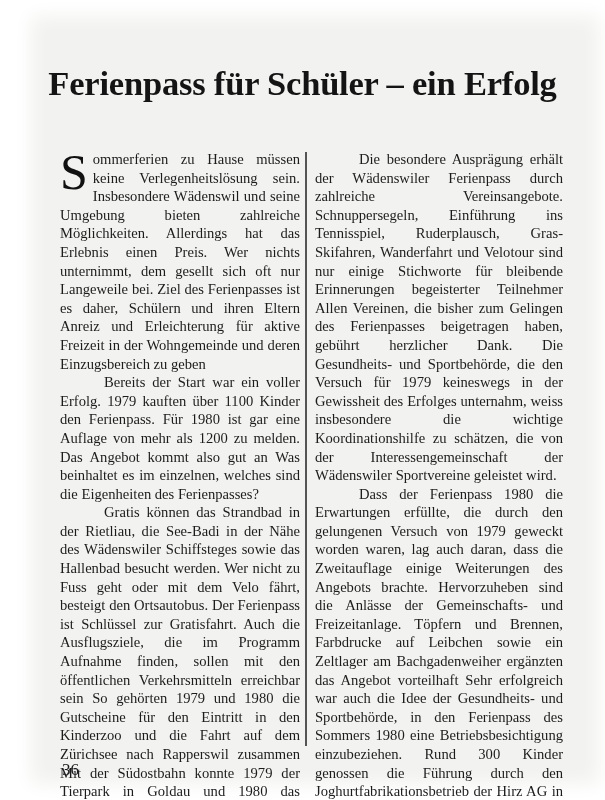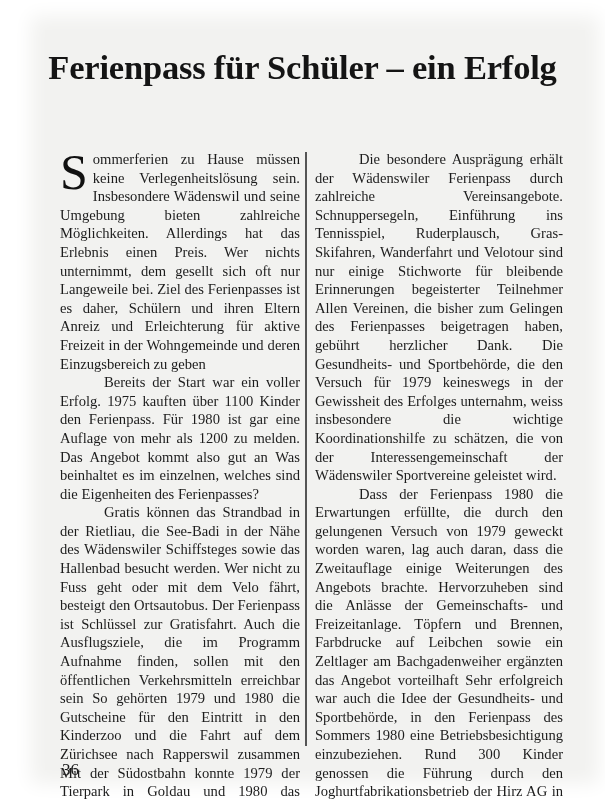--- a/index.html
+++ b/index.html
@@ -8,21 +8,21 @@
     background:#ffffff;
     font-family:"Liberation Serif","DejaVu Serif",serif;
     color:#1c1c1c;
   }
   .page {
     position:absolute; left:45px; top:30px; width:540px; height:740px;
     background:#f2f2f0;
     box-shadow:0 0 18px 14px #f2f2f0;
   }
   .title {
-    position:absolute; left:0; top:24px; width:605px;
+    position:absolute; left:0; top:40px; width:605px;
     text-align:center;
     font-size:34.5px; letter-spacing:-0.2px;
     color:#141414; line-height:40px;
   }
   .col {
     position:absolute; top:150px;
     font-size:14.6px; line-height:18.6px;
     text-align:justify; hyphens:manual;
   }
   .col-left { left:60px; width:240px; }
@@ -44,21 +44,21 @@
 </style>
 </head>
 <body>
 
 <div class="page"></div>
 
 <h1 class="title">Ferienpass für Schüler – ein Erfolg</h1>
 
 <div class="col col-left">
   <p><span class="dropcap">S</span><span>ommerferien zu Hause müssen keine Verlegenheitslösung sein. Insbesondere Wädenswil und seine Umgebung bieten zahlreiche Möglichkeiten. Allerdings hat das Erlebnis einen Preis. Wer nichts unternimmt, dem gesellt sich oft nur Langeweile bei. Ziel des Ferienpasses ist es daher, Schülern und ihren Eltern Anreiz und Erleichterung für aktive Freizeit in der Wohngemeinde und deren Einzugsbereich zu geben</span></p>
-  <p class="indent">Bereits der Start war ein voller Erfolg. 1975 kauften über 1100 Kinder den Ferienpass. Für 1980 ist gar eine Auflage von mehr als 1200 zu melden. Das Angebot kommt also gut an  Was beinhaltet es im einzelnen, welches sind die Eigenheiten des Ferienpasses?</p>
+  <p class="indent">Bereits der Start war ein voller Erfolg. 1979 kauften über 1100 Kinder den Ferienpass. Für 1980 ist gar eine Auflage von mehr als 1200 zu melden. Das Angebot kommt also gut an  Was beinhaltet es im einzelnen, welches sind die Eigenheiten des Ferienpasses?</p>
   <p class="indent">Gratis können das Strandbad in der Rietliau, die See-Badi in der Nähe des Wädenswiler Schiffsteges sowie das Hallenbad besucht werden. Wer nicht zu Fuss geht oder mit dem Velo fährt, besteigt den Ortsautobus. Der Ferienpass ist Schlüssel zur Gratisfahrt. Auch die Ausflugsziele, die im Programm Aufnahme finden, sollen mit den öffentlichen Verkehrsmitteln erreichbar sein  So gehörten 1979 und 1980 die Gutscheine für den Eintritt in den Kinderzoo und die Fahrt auf dem Zürichsee nach Rapperswil zusammen  Mit der Südostbahn konnte 1979 der Tierpark in Goldau und 1980 das Hochstuckli erreicht werden</p>
 </div>
 
 <div class="divider"></div>
 
 <div class="col col-right">
   <p class="indent">Die besondere Ausprägung erhält der Wädenswiler Ferienpass durch zahlreiche Vereinsangebote. Schnuppersegeln, Einführung ins Tennisspiel, Ruderplausch, Gras-Skifahren, Wanderfahrt und Velotour sind nur einige Stichworte für bleibende Erinnerungen begeisterter Teilnehmer  Allen Vereinen, die bisher zum Gelingen des Ferienpasses beigetragen haben, gebührt herzlicher Dank. Die Gesundheits- und Sportbehörde, die den Versuch für 1979 keineswegs in der Gewissheit des Erfolges unternahm, weiss insbesondere die wichtige Koordinationshilfe zu schätzen, die von der Interessengemeinschaft der Wädenswiler Sportvereine geleistet wird.</p>
   <p class="indent">Dass der Ferienpass 1980 die Erwartungen erfüllte, die durch den gelungenen Versuch von 1979 geweckt worden waren, lag auch daran, dass die Zweitauflage einige Weiterungen des Angebots brachte. Hervorzuheben sind die Anlässe der Gemeinschafts- und Freizeitanlage. Töpfern und Brennen, Farbdrucke auf Leibchen sowie ein Zeltlager am Bachgadenweiher ergänzten das Angebot vorteilhaft  Sehr erfolgreich war auch die Idee der Gesundheits- und Sportbehörde, in den Ferienpass des Sommers 1980 eine Betriebsbesichtigung einzubeziehen. Rund 300 Kinder genossen die Führung durch den Joghurtfabrikationsbetrieb der Hirz AG in Spitzen-Hirzel.</p>
 </div>
 

